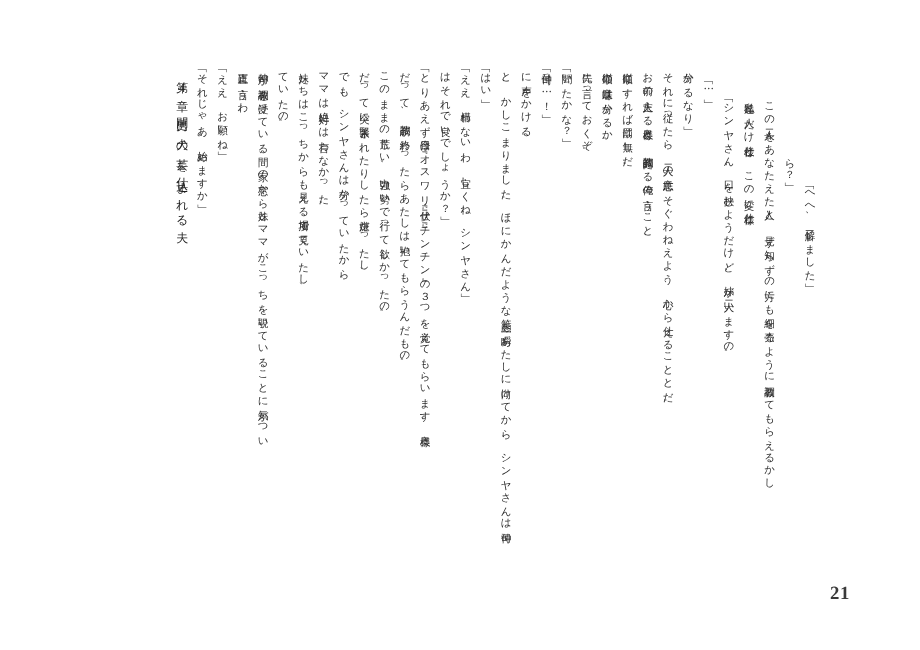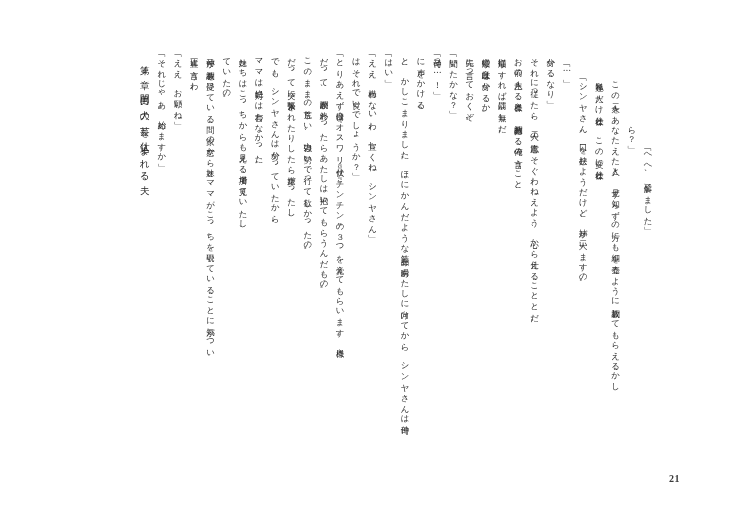--- a/index.html
+++ b/index.html
@@ -62,21 +62,21 @@
   .vline.indent-2 { padding-top: 20px; }
   .vline.indent-3 { padding-top: 34px; }
   .vline.indent-5 { padding-top: 78px; }
   .vline.indent-6 { padding-top: 104px; }
 
   .page-number {
     position: absolute;
     right: 56px;
     bottom: 36px;
     font-family: "Liberation Serif", "DejaVu Serif", serif;
-    font-size: 10px;
+    font-size: 15px;
     color: #3a3a3a;
     letter-spacing: 0.5px;
     font-weight: bold;
   }
 </style>
 </head>
 <body>
 
 <div class="page">
 

